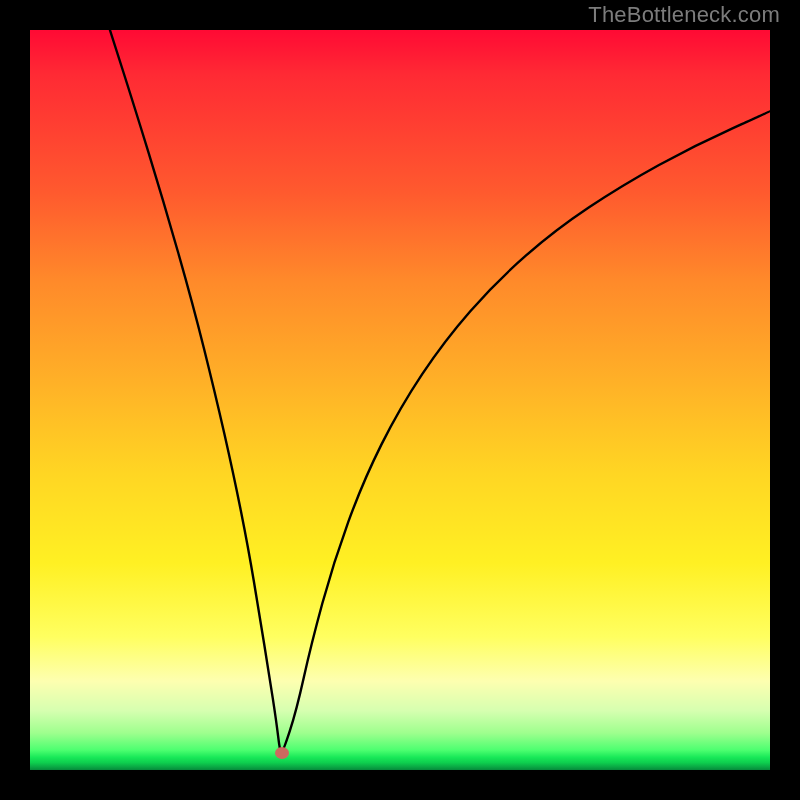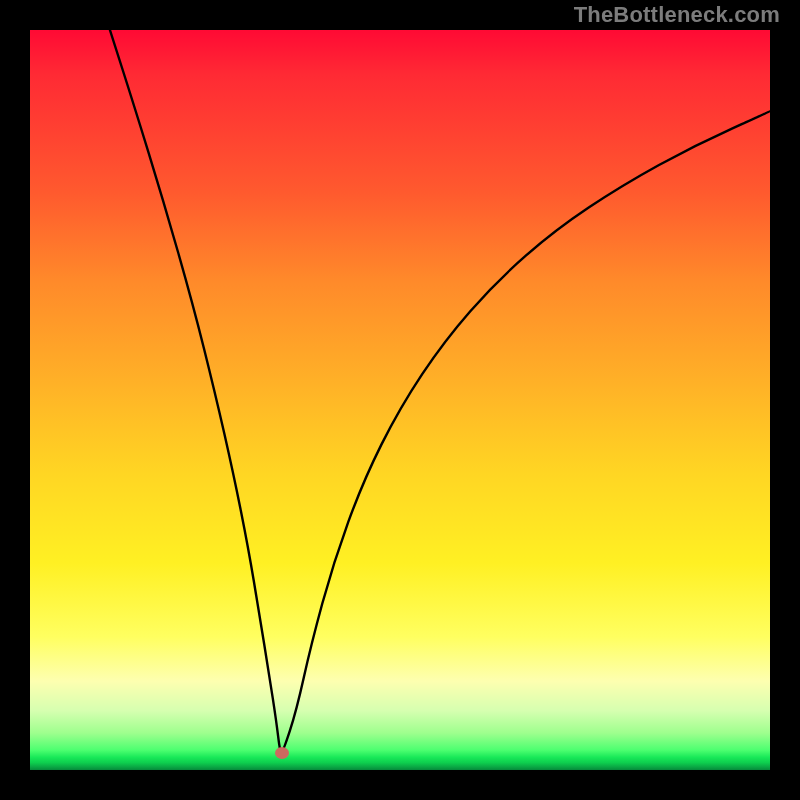--- a/index.html
+++ b/index.html
@@ -16,21 +16,21 @@
     width: 800px;
     height: 800px;
     background: #000;
   }
   .watermark {
     position: absolute;
     top: 2px;
     right: 20px;
     color: #7c7c7c;
     font-size: 22px;
-    font-weight: 700;
+    font-weight: 400;
     letter-spacing: 0.2px;
     z-index: 5;
   }
   .plot-area {
     position: absolute;
     left: 30px;
     top: 30px;
     width: 740px;
     height: 740px;
     overflow: hidden;

